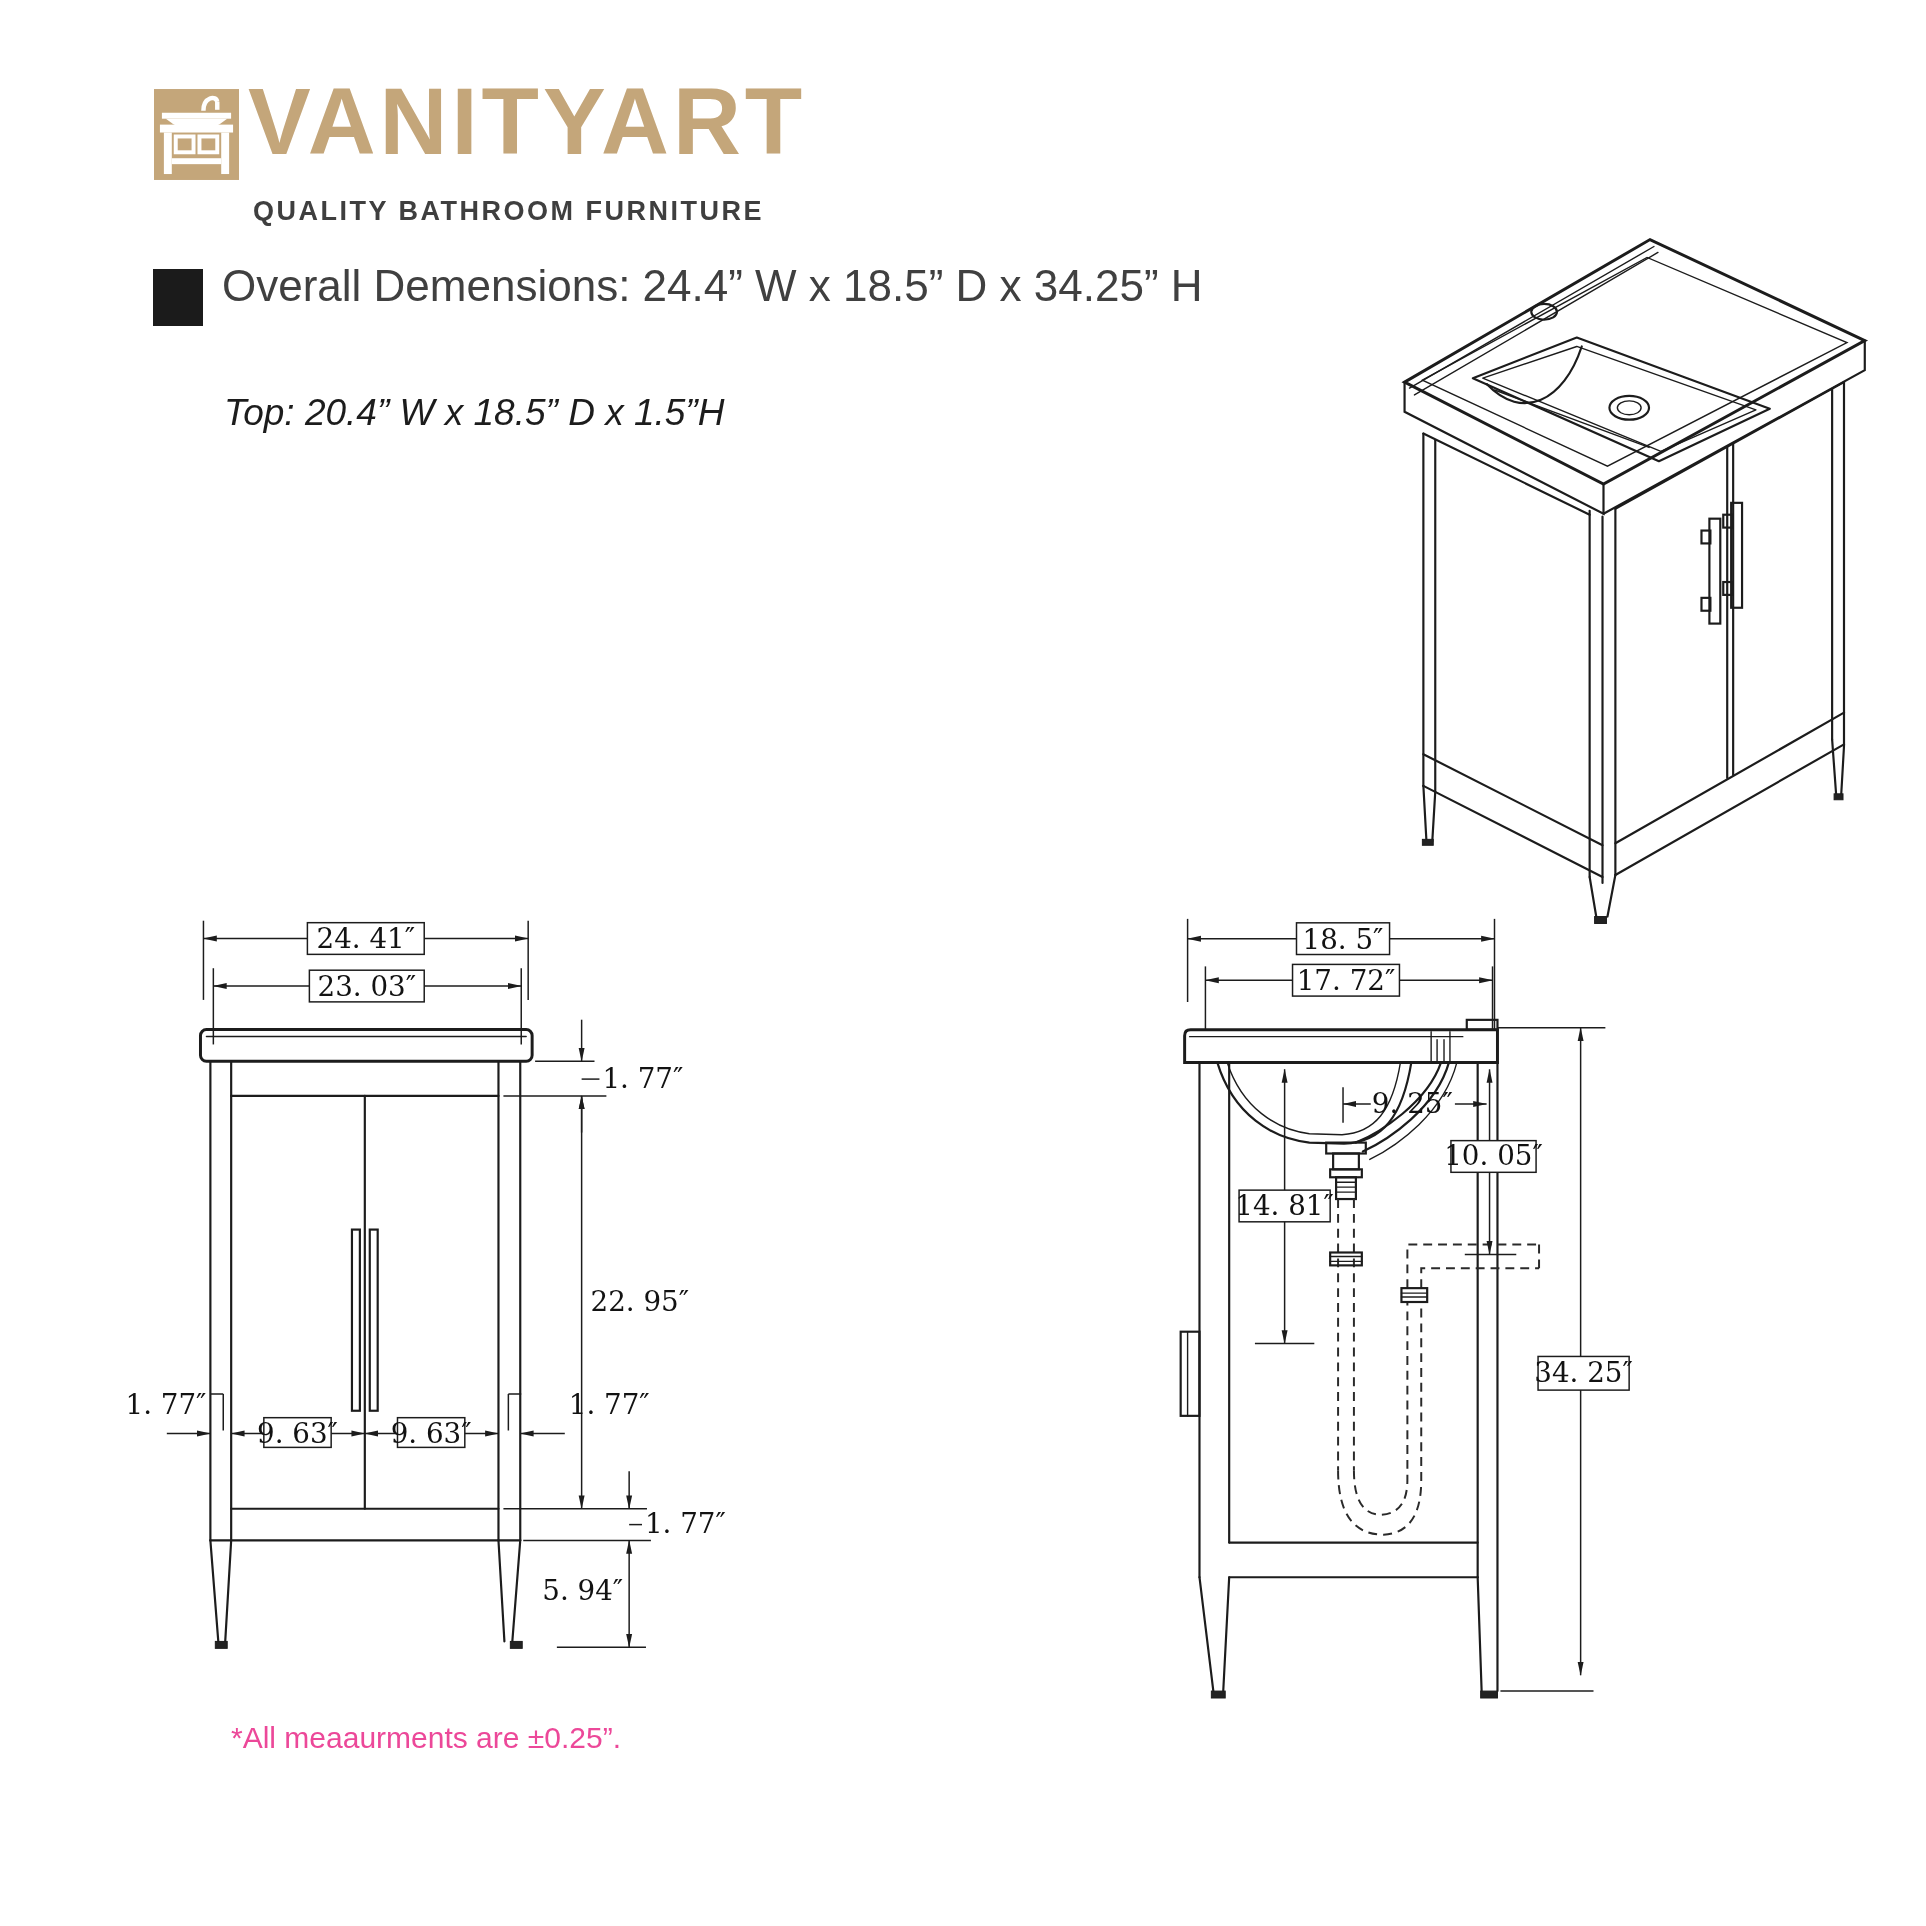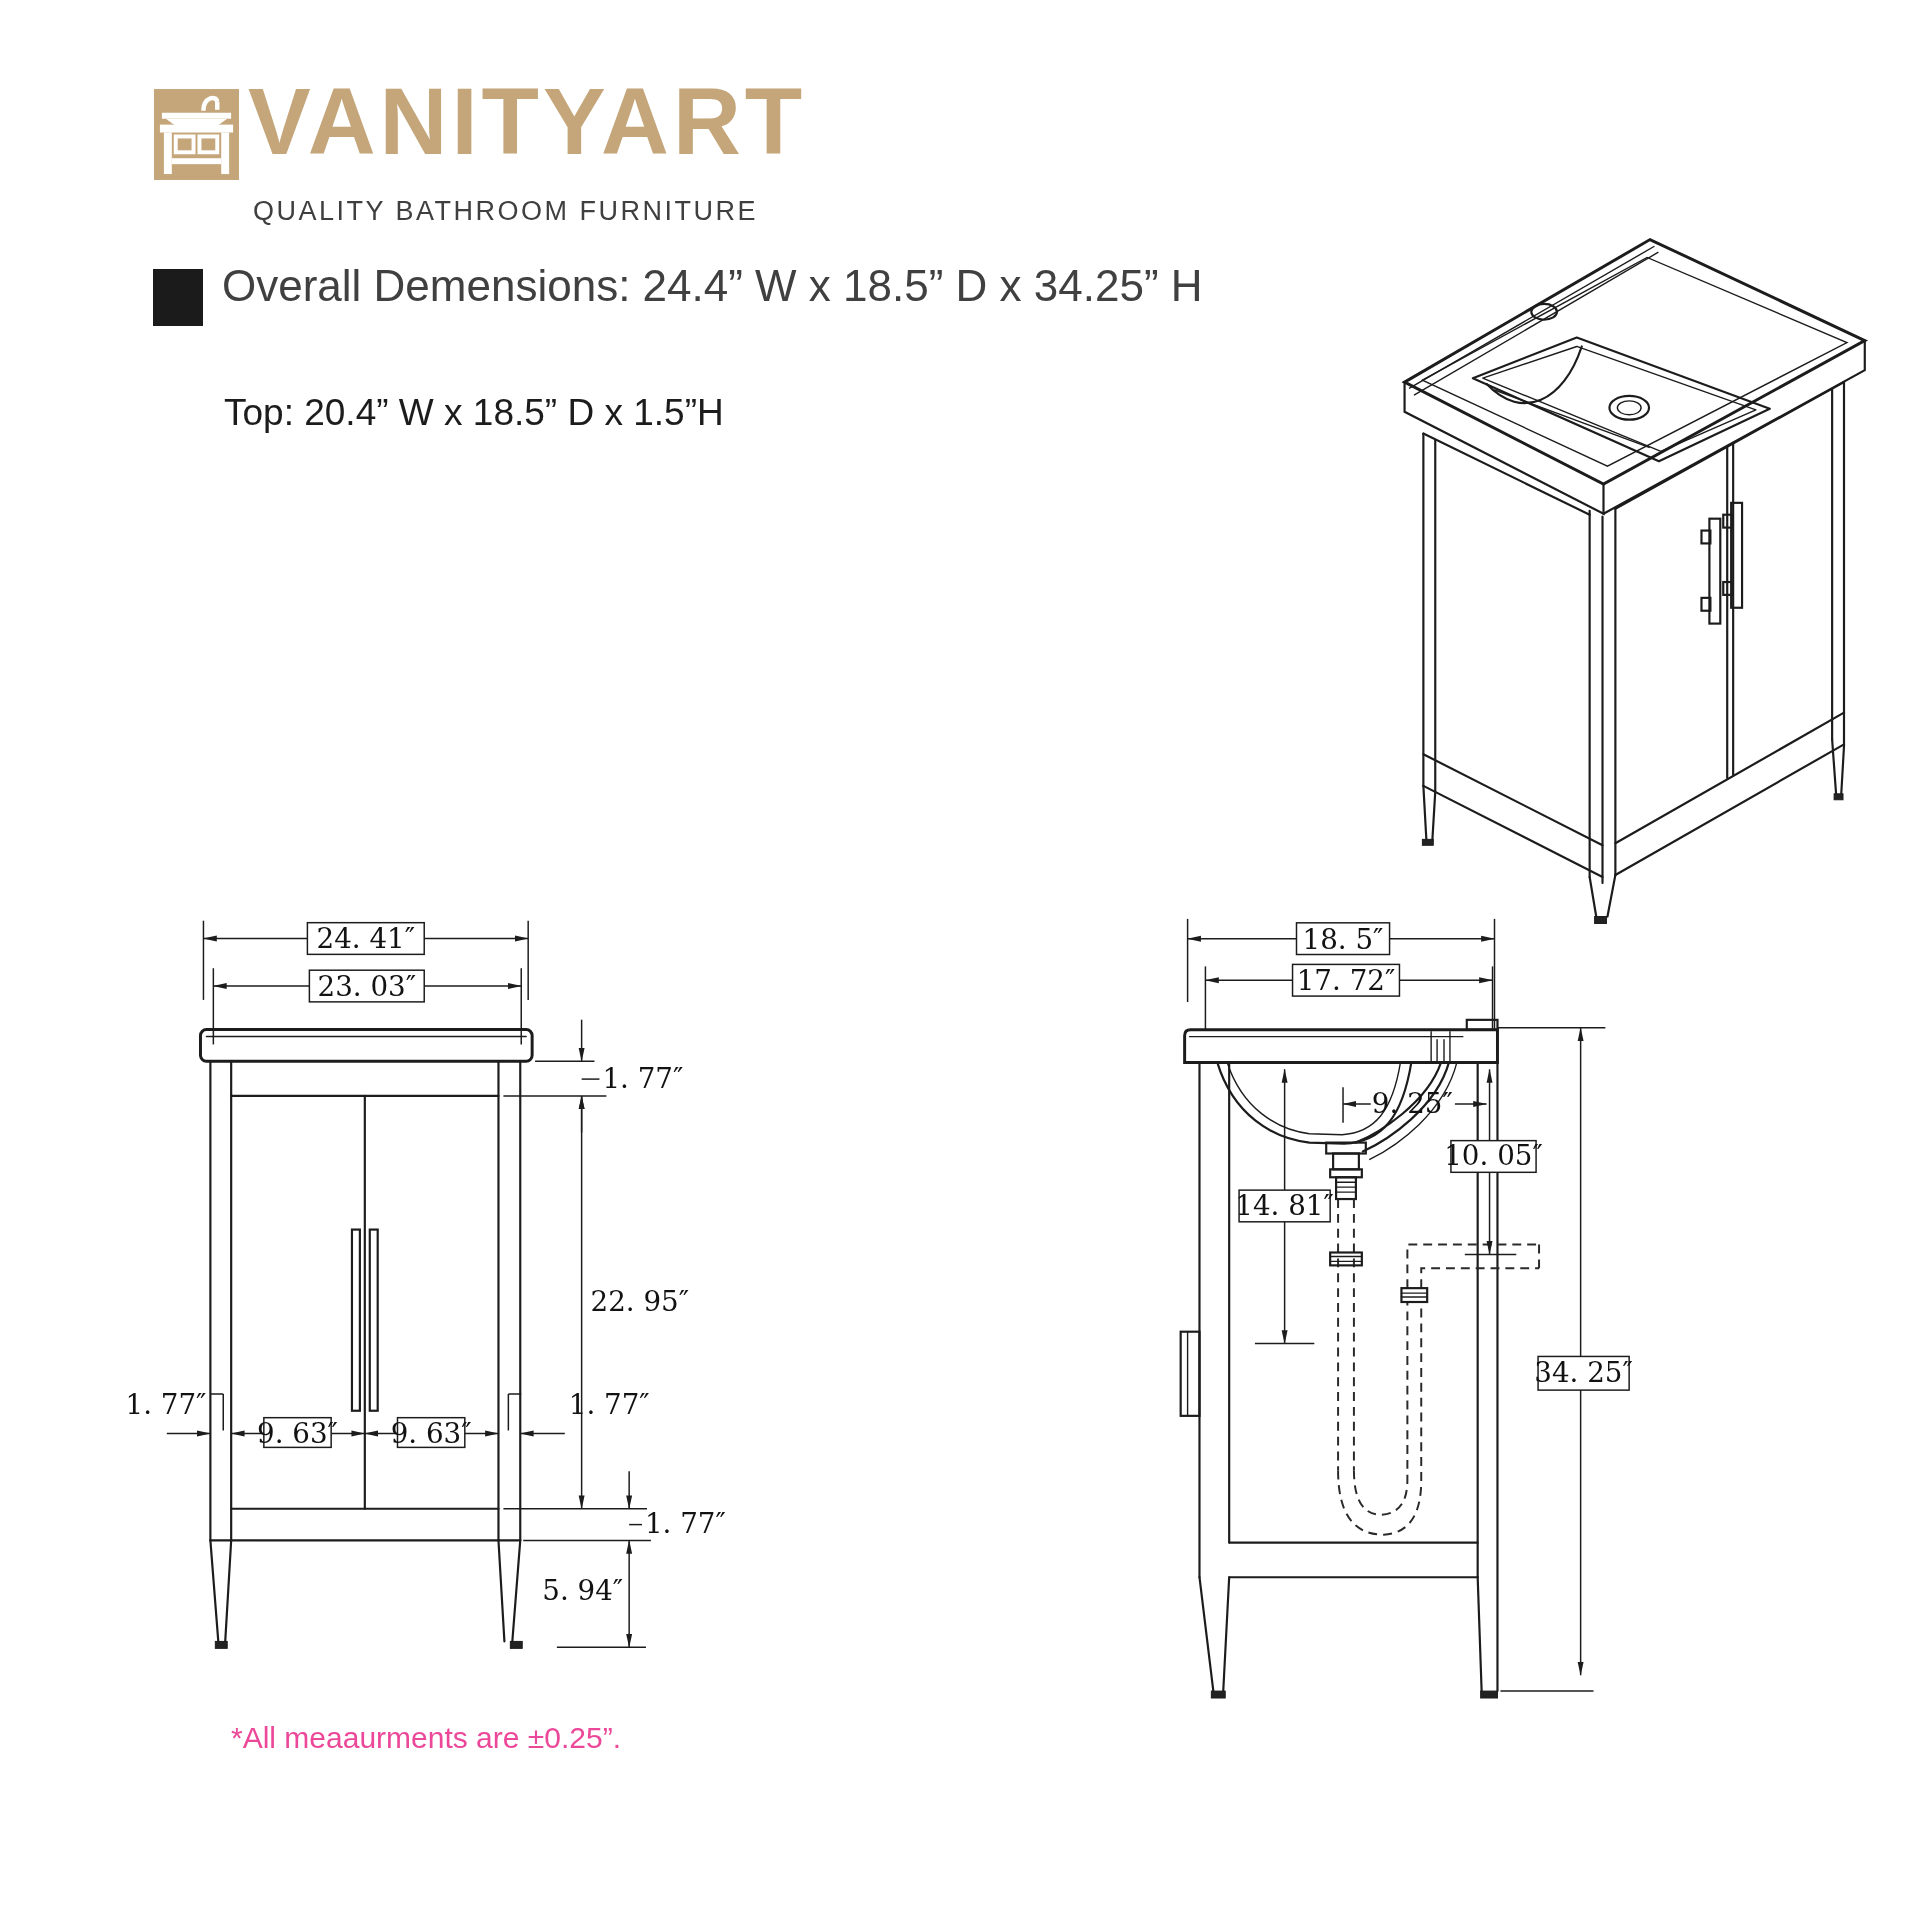--- a/index.html
+++ b/index.html
@@ -1,25 +1,25 @@
 <!DOCTYPE html>
 <html><head>
 <meta charset="utf-8">
 <style>
   html,body{margin:0;padding:0;background:#fff;}
   #canvas{position:relative;width:1927px;height:1918px;background:#ffffff;overflow:hidden;
           font-family:"Liberation Sans",sans-serif;color:#1d1d1d;}
   .abs{position:absolute;}
   .wordmark{left:248px;top:75px;font-size:94px;font-weight:bold;letter-spacing:4px;color:#C4A67A;line-height:1;}
-  .tagline{left:253px;top:196px;font-size:27px;letter-spacing:2.5px;color:#3f3f3f;font-weight:400;}
+  .tagline{left:253px;top:196px;font-size:27px;letter-spacing:2.5px;color:#3f3f3f;font-weight:700;}
   .bullet{left:153px;top:269px;width:50px;height:57px;background:#1b1b1b;}
   .spec-overall{left:222px;top:251px;font-size:44px;color:#404040;margin-top:10px;}
   .spec-line{font-size:37px;color:#1c1c1c;}
   .spec-cabinet{left:224px;top:335px;}
-  .spec-top{left:224px;top:392px;}
+  .spec-top{left:224px;top:392px;font-style:italic;}
   .note{left:231px;top:1721px;font-size:30px;color:#ec4899;}
   svg{position:absolute;overflow:visible;}
   .ln{stroke:#1c1c1c;stroke-width:2.2;fill:none;stroke-linecap:round;}
   .thick{stroke-width:3;}
   .thin{stroke-width:1.4;}
   .dim{stroke:#1c1c1c;stroke-width:1.5;fill:none;}
   .dash{stroke:#2a2a2a;stroke-width:2;fill:none;stroke-dasharray:9 6;}
   .cap{fill:#222;stroke:#1c1c1c;stroke-width:1;}
   .lbl{font-family:"DejaVu Serif","Liberation Serif",serif;font-size:28px;fill:#121212;}
   .bg{fill:#ffffff;}

